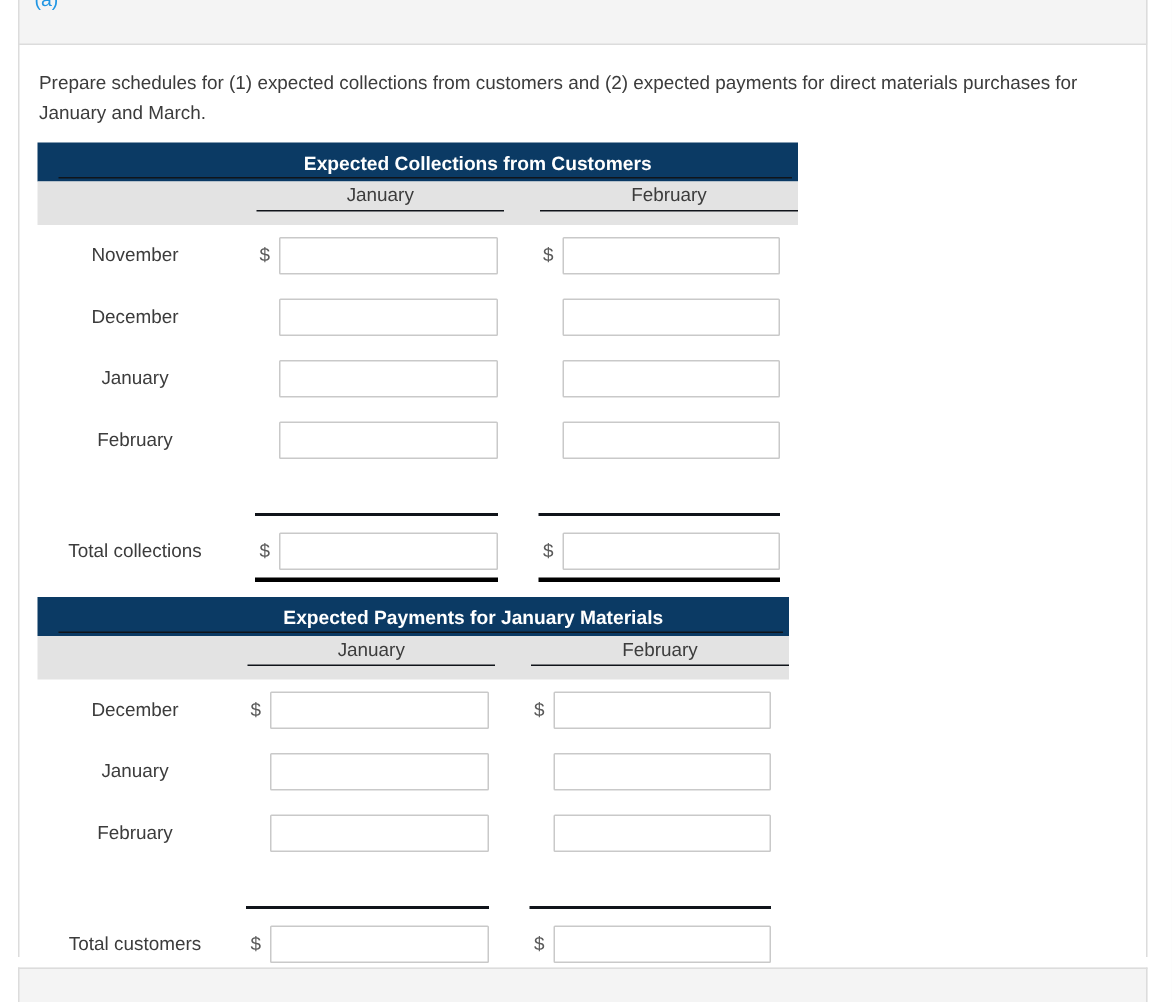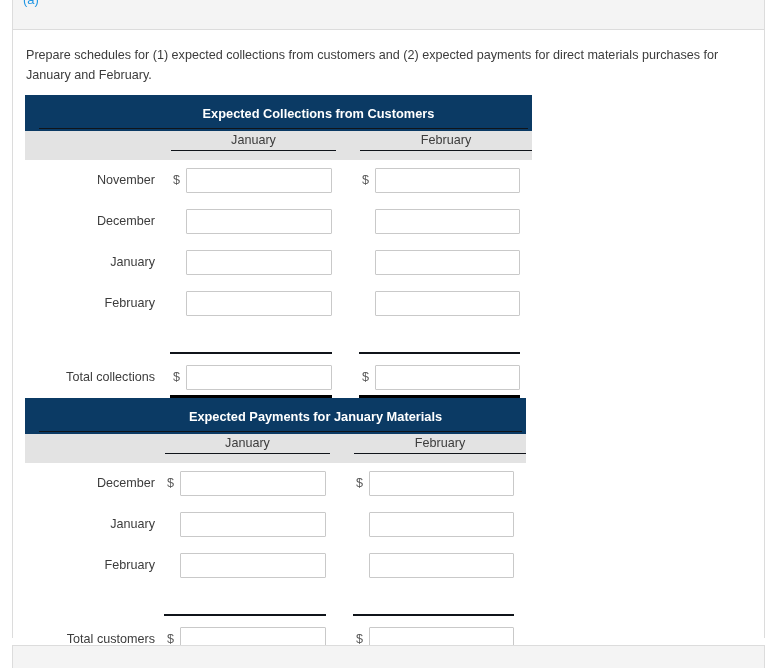--- a/index.html
+++ b/index.html
@@ -60,21 +60,21 @@
     color: #3c3c3c;
   }
 
   
   .sched {
     position: absolute;
     font-size: 12.6px;
     color: #3c3c3c;
   }
   .sched-title {
-    height: 36px;
+    height: 26px;
     background: #0b3a64;
     color: #ffffff;
     font-weight: bold;
     font-size: 12.8px;
     display: flex;
     align-items: center;
     justify-content: center;
     padding-left: 80px;
     position: relative;
   }
@@ -107,21 +107,21 @@
   .row {
     position: relative;
     height: 41px;
   }
   .row.total { height: 46px; margin-top: 28px; }
 
   .rlabel {
     position: absolute;
     left: 0;
     width: 130px;
-    text-align: right;
+    text-align: center;
     font-size: 12.6px;
     color: #3c3c3c;
     white-space: nowrap;
   }
   .dollar {
     position: absolute;
     font-size: 12.6px;
     color: #5a5a5a;
   }
   .fld {
@@ -158,21 +158,21 @@
 </head>
 <body>
 
 <div id="page">
 
   <div class="top-strip">
     <div class="part-label">(a)</div>
   </div>
 
   <div class="panel">
-    <div class="intro">Prepare schedules for (1) expected collections from customers and (2) expected payments for direct materials purchases for January and February.</div>
+    <div class="intro">Prepare schedules for (1) expected collections from customers and (2) expected payments for direct materials purchases for January and March.</div>
     <div id="schedules-host">
         <div class="sched" style="left: 12px; top: 65px; width: 507px;">
           <div class="sched-title">
             <span>Expected Collections from Customers</span>
             <div class="rule"></div>
           </div>
           <div class="colhead">
             <div class="ch" style="left: 146px; width: 165px;">January</div>
             <div class="ch" style="left: 335px; width: 172px;">February</div>
           </div>

